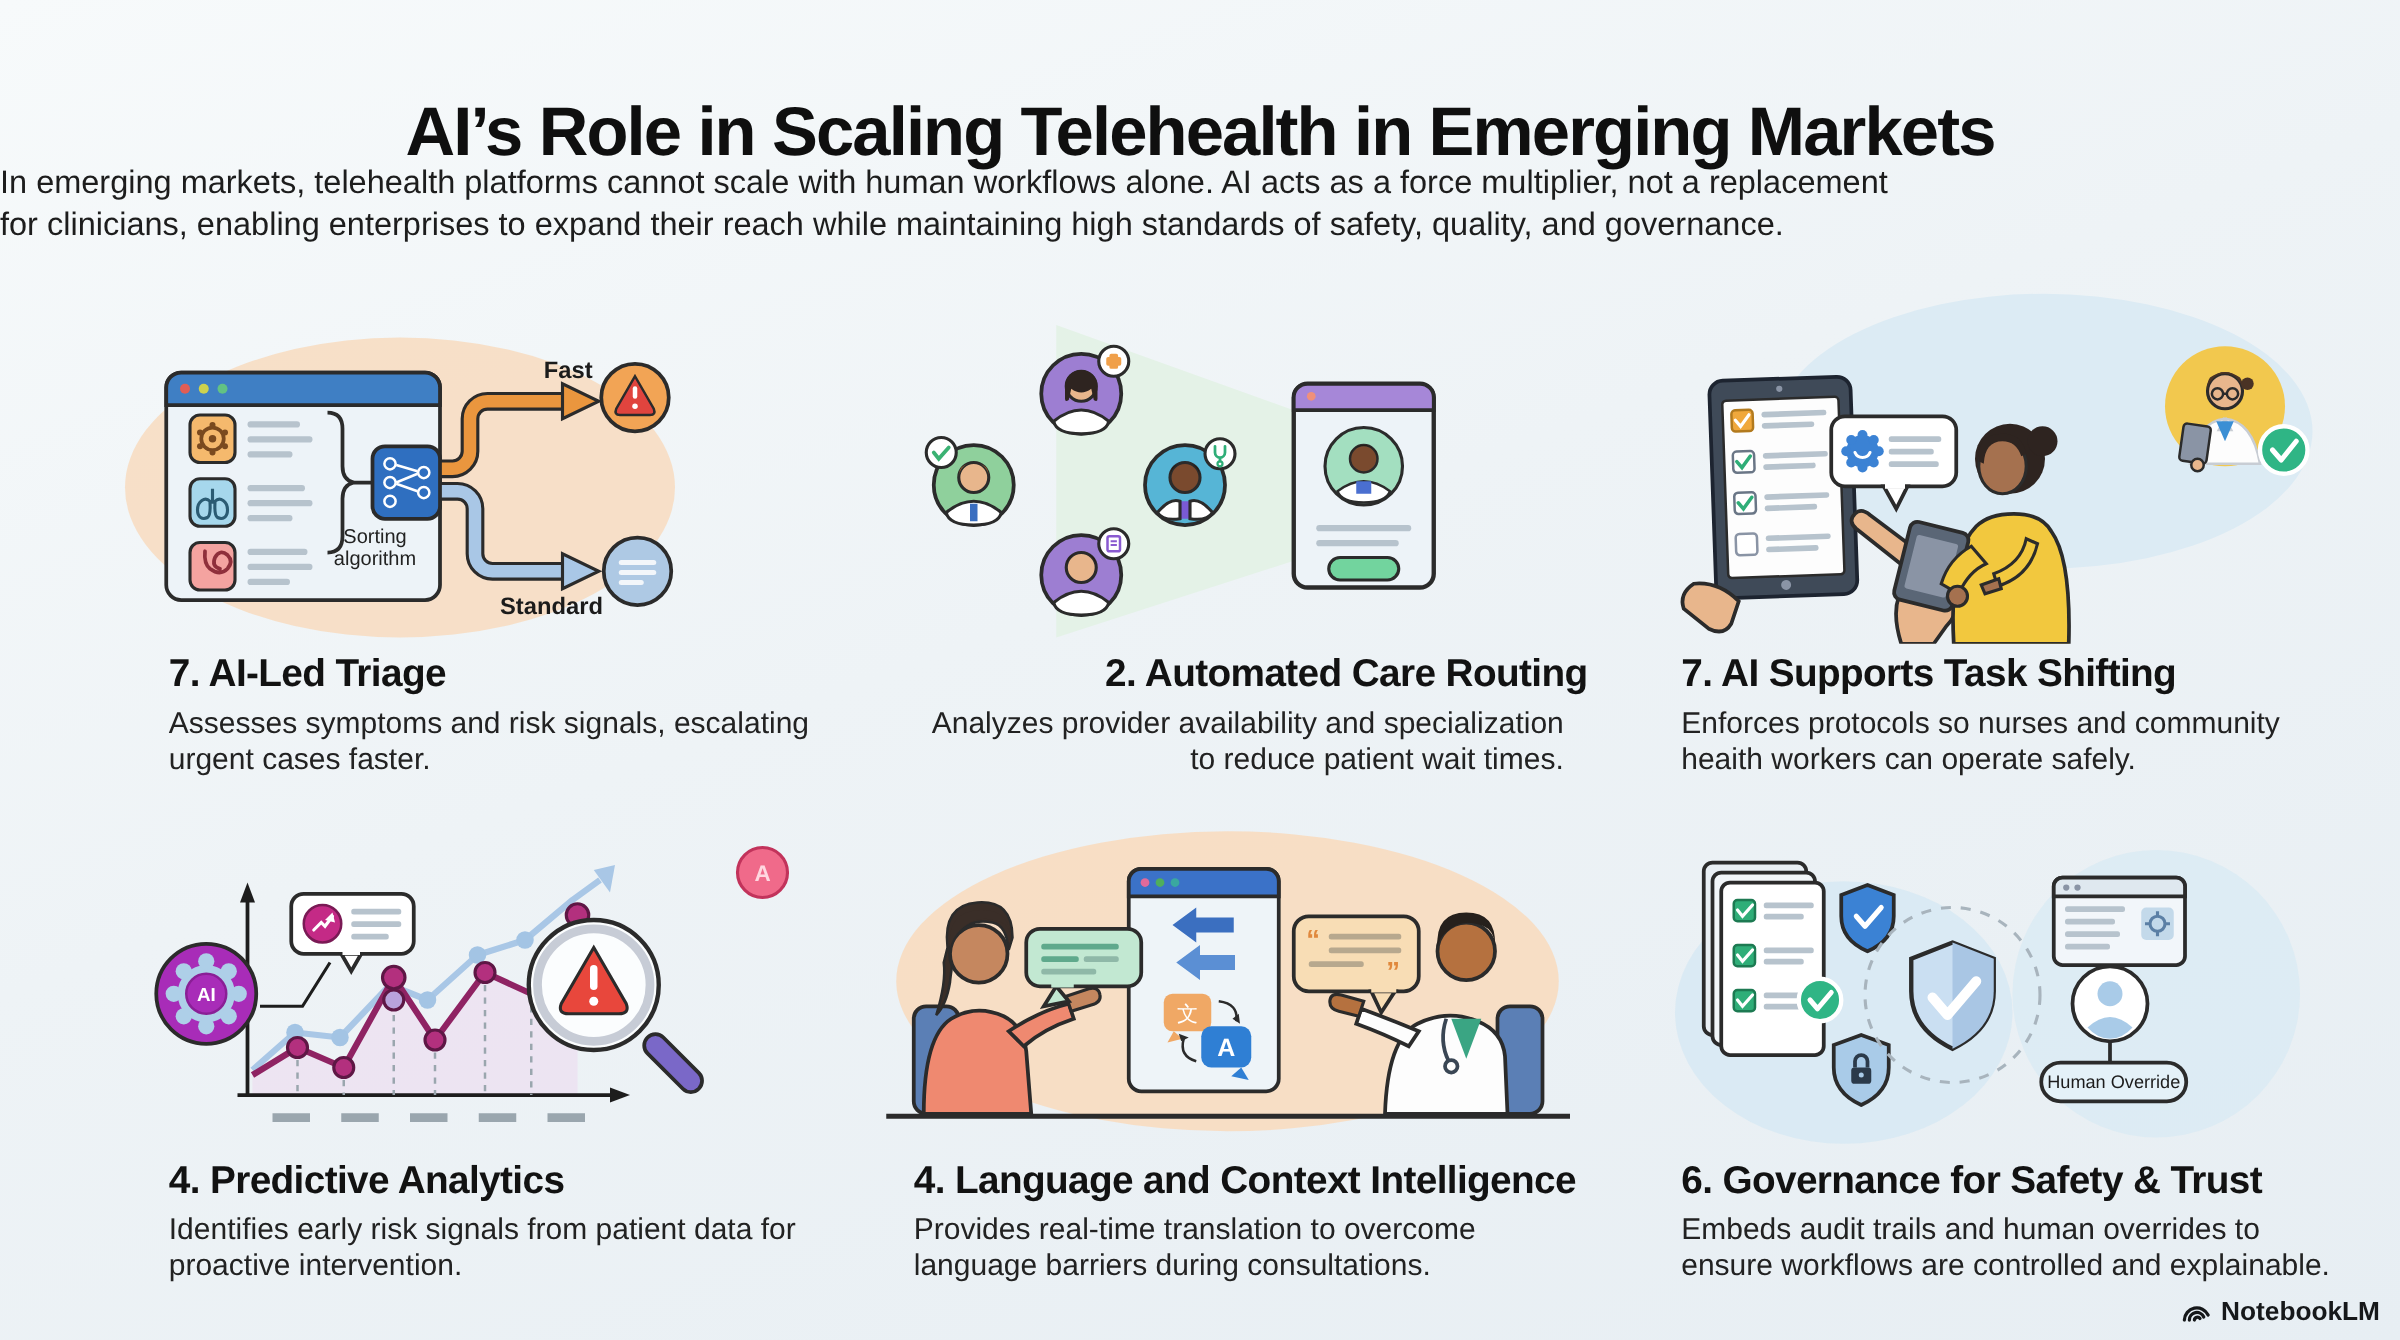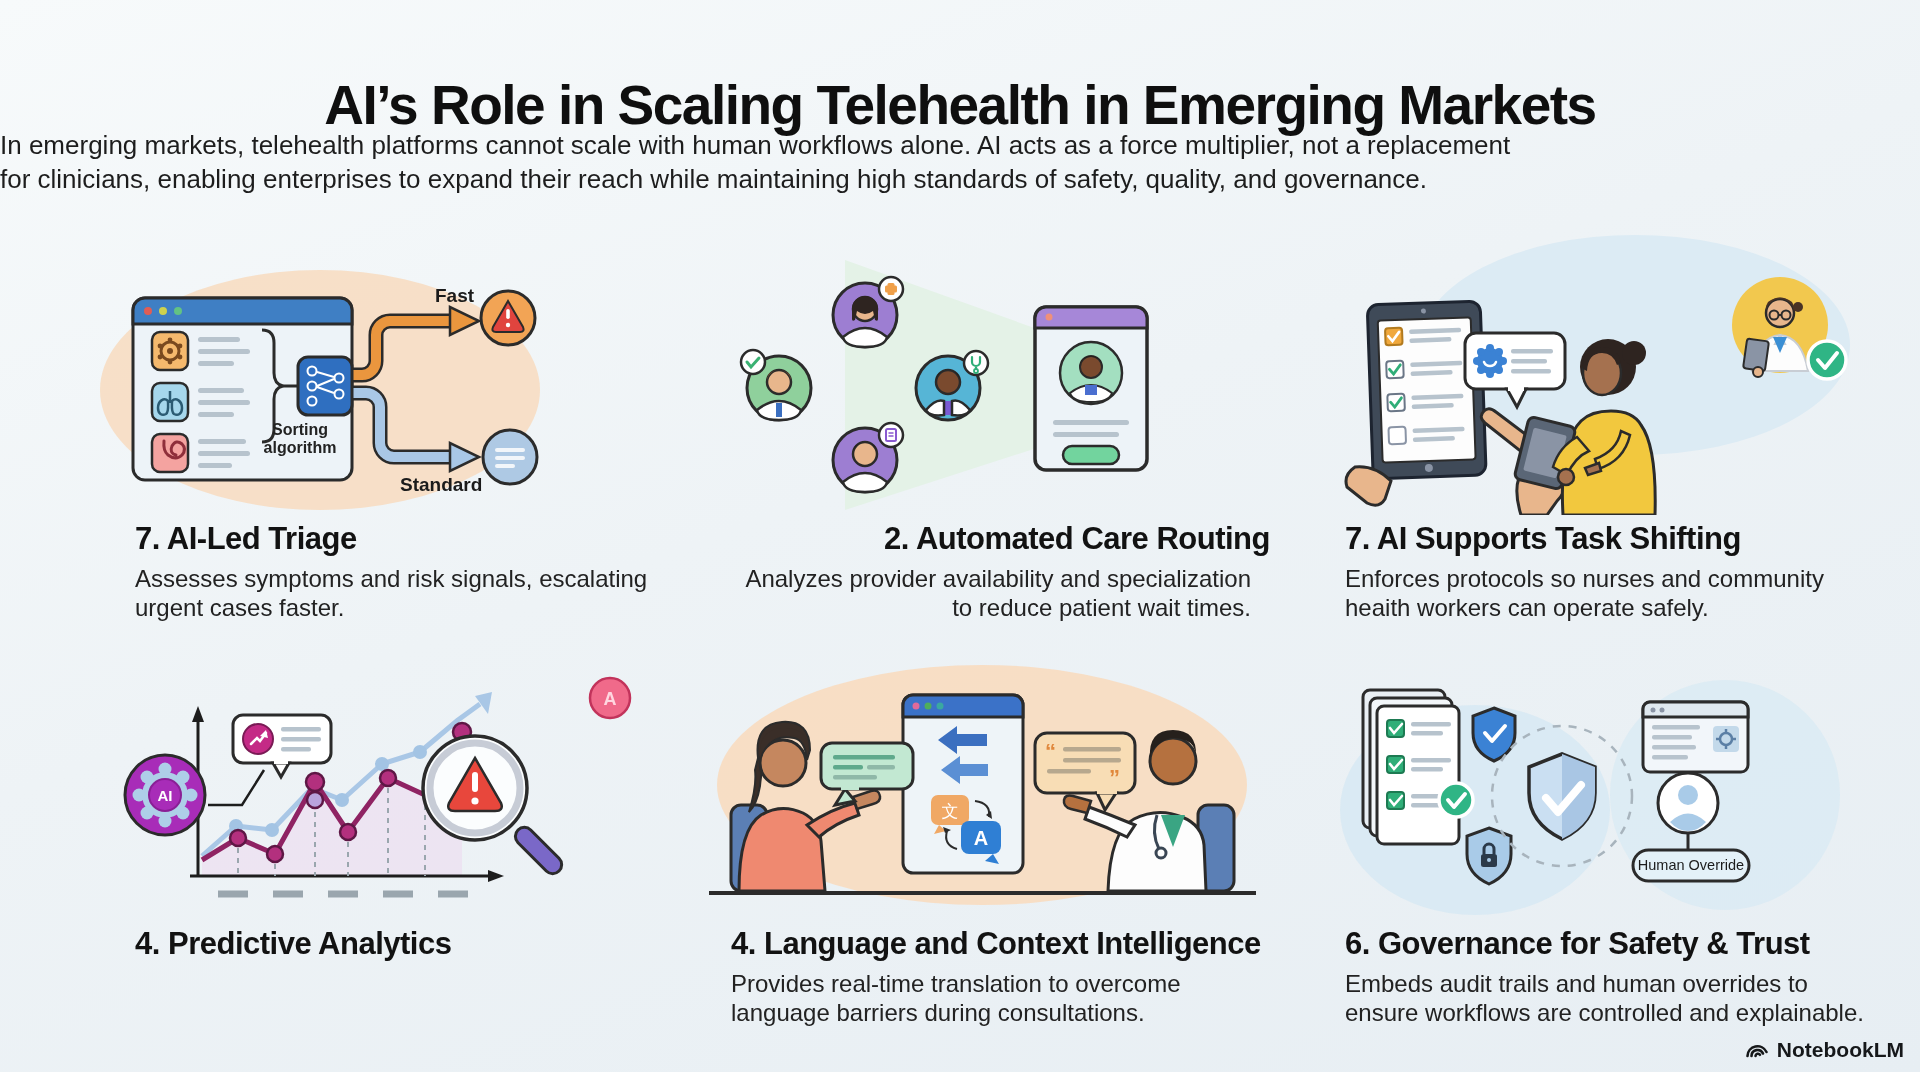--- a/index.html
+++ b/index.html
@@ -20,21 +20,21 @@
   .cell svg{display:block;}
   .cell h2{
     margin:6px 0 7px;font-size:31px;font-weight:bold;color:#121212;letter-spacing:-0.5px;
   }
   .cell p{
     margin:0;font-size:24px;line-height:1.22;color:#222;max-width:520px;
   }
   .pad1{padding-left:45px;} .pad2{padding-left:36px;} .pad3{padding-left:20px;}
   .sorting-label{
     position:absolute;left:150px;top:196px;width:120px;text-align:center;
-    font-size:16px;font-weight:bold;line-height:1.15;color:#222;
+    font-size:16px;font-weight:normal;line-height:1.15;color:#222;
   }
   svg text{font-family:"Liberation Sans",sans-serif;}
   .svg-label{font-weight:bold;fill:#1b1b1b;}
   .footer{
     position:absolute;right:16px;bottom:9px;display:flex;align-items:center;gap:7px;
     font-size:21px;font-weight:bold;color:#16181a;
   }
 </style>
 </head>
 <body>
@@ -403,20 +403,21 @@
           <circle cx="385" cy="141" r="3.6" fill="#ffffff"></circle>
         </g>
       </g>
 
       <g>
         <circle cx="520" cy="38" r="20" fill="#f06a8a" stroke="#c2335b" stroke-width="2.5"></circle>
         <text x="520" y="45" font-size="18" font-weight="bold" fill="#ffd7e0" text-anchor="middle">A</text>
       </g>
     </svg>
     <h2 class="pad1">4. Predictive Analytics</h2>
+    <p class="pad1">Identifies early risk signals from patient data for proactive intervention.</p>
   </div>
 
   <div class="cell" style="left:695px;top:655px;width:575px;">
     <svg width="575" height="265" viewBox="0 0 575 265">
       <ellipse cx="287" cy="130" rx="265" ry="120" fill="#f8dcc0" opacity="0.9"></ellipse>
 
       <rect x="36" y="150" width="36" height="86" rx="10" fill="#5b7fb5" stroke="#2b2b2b" stroke-width="3"></rect>
       <rect x="503" y="150" width="36" height="86" rx="10" fill="#5b7fb5" stroke="#2b2b2b" stroke-width="3"></rect>
 
       <g>

